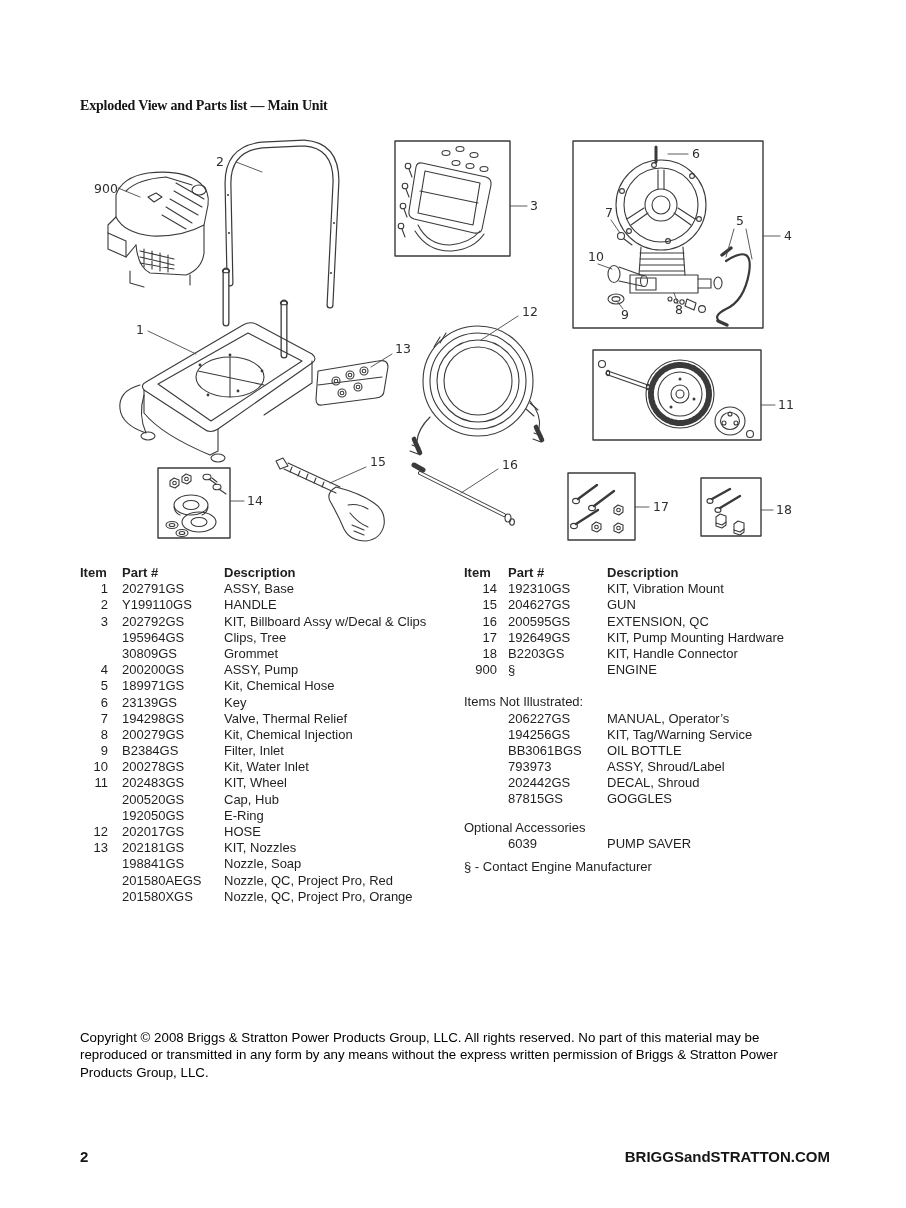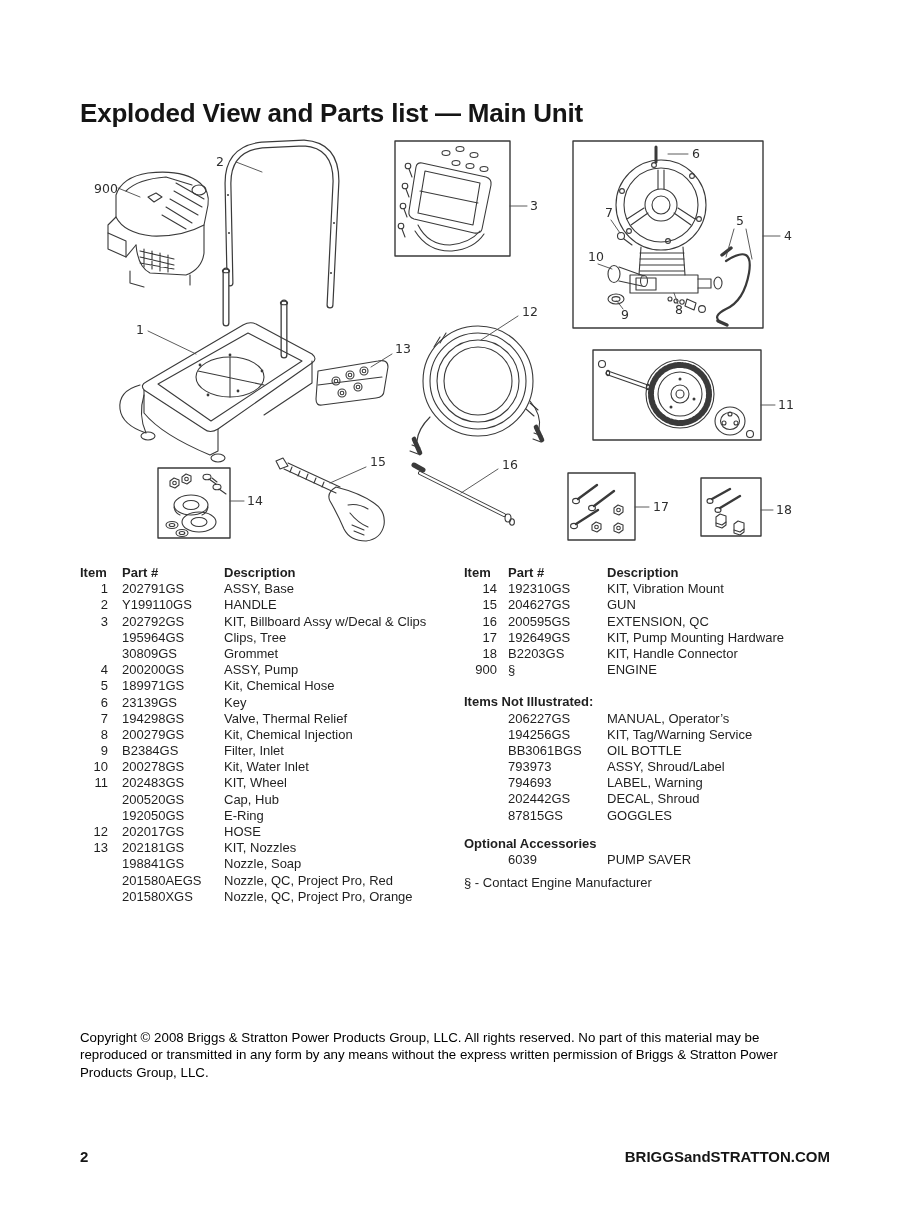--- a/index.html
+++ b/index.html
@@ -2,39 +2,39 @@
 <html><head>
 <meta charset="utf-8">
 <style>
   * { margin:0; padding:0; box-sizing:border-box; }
   html,body { background:#ffffff; }
   .page {
     position:relative; width:906px; height:1208px; background:#fff;
     font-family:"Liberation Sans", sans-serif; color:#1b1b1b; overflow:hidden;
   }
   .title {
-    position:absolute; left:80px; top:98px; font-size:26px; font-weight:bold;
-    letter-spacing:-0.2px; color:#151515;
+    position:absolute; left:80px; top:98px; font-size:14px; font-weight:bold;
+    letter-spacing:-0.2px; color:#151515;font-family:Liberation Serif, serif;
   }
   .diagram { position:absolute; left:78px; top:133px; }
   .diagram text { font-family:"DejaVu Sans", sans-serif; font-size:12.5px; fill:#2e2e2e; }
 
   .tables { position:absolute; left:80px; top:565px; width:760px; font-size:13px; color:#1f1f1f; }
   .ptable { position:absolute; top:0; }
   .left-table  { left:0;   width:372px; }
   .right-table { left:384px; width:376px; }
   .prow { display:flex; height:16.2px; line-height:16.2px; white-space:nowrap; }
   .phead { font-weight:bold;align-items:center; }
   .left-table  .c-item { width:28px; text-align:right; }
   .left-table  .c-part { margin-left:14px; width:102px; }
   .right-table .c-item { width:33px; text-align:right; }
   .right-table .c-part { margin-left:11px; width:99px; }
   .c-desc { flex:1; }
   .phead .c-item { text-align:left; }
-  .sec-heading { font-weight:bold; height:16.2px; line-height:16.2px; }
+  .sec-heading { font-weight:normal; height:16.2px; line-height:16.2px; }
   .gap16 { margin-top:16px; } .gap19 { margin-top:12px; } .gap15 { margin-top:7px; }
 
   .copyright {
     position:absolute; left:80px; top:1029px; width:732px;
     font-size:13.3px; line-height:17.3px; color:#000000;
   }
   .pagefooter {
     position:absolute; left:80px; top:1148px; width:750px;
     display:flex; justify-content:space-between;
     font-size:15px; font-weight:bold; color:#151515;
@@ -523,25 +523,20 @@
             <span class="c-part">BB3061BGS</span>
             <span class="c-desc">OIL BOTTLE</span>
           </div>
 
           <div class="prow">
             <span class="c-item"></span>
             <span class="c-part">793973</span>
             <span class="c-desc">ASSY, Shroud/Label</span>
           </div>
 
-          <div class="prow">
-            <span class="c-item"></span>
-            <span class="c-part">794693</span>
-            <span class="c-desc">LABEL, Warning</span>
-          </div>
 
           <div class="prow">
             <span class="c-item"></span>
             <span class="c-part">202442GS</span>
             <span class="c-desc">DECAL, Shroud</span>
           </div>
 
           <div class="prow">
             <span class="c-item"></span>
             <span class="c-part">87815GS</span>

